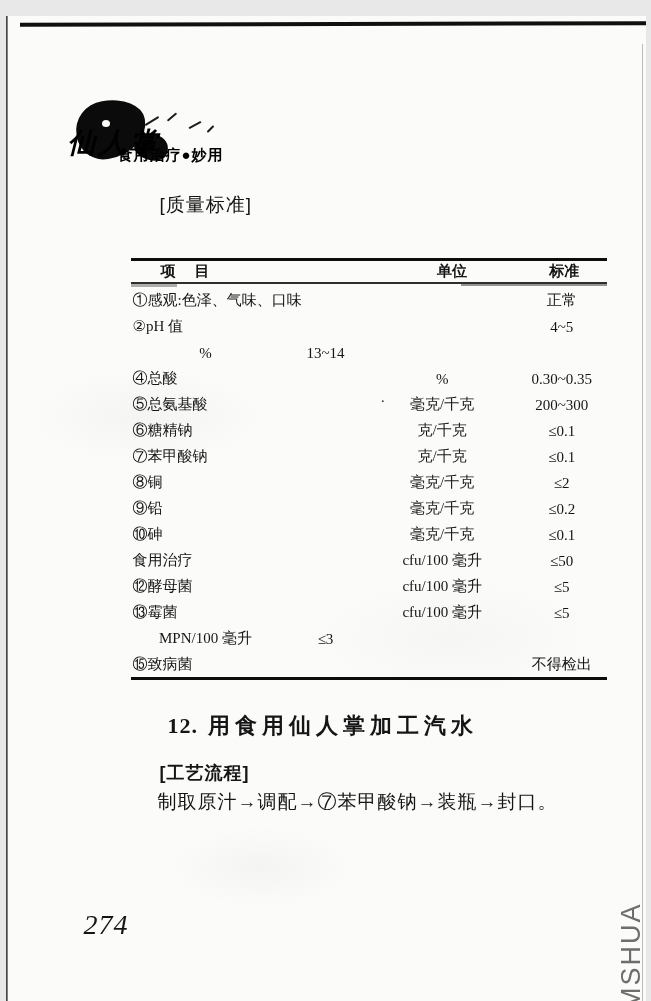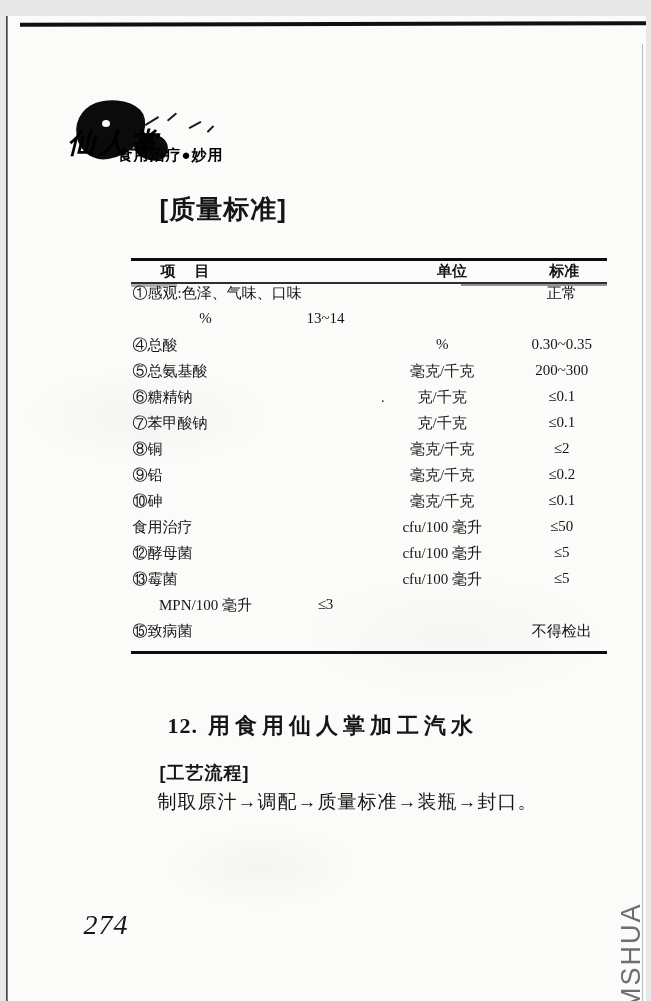--- a/index.html
+++ b/index.html
@@ -27,30 +27,30 @@
   .ink-blob2{position:absolute;left:78px;top:40px;width:34px;height:26px;background:#0b0b0b;border-radius:55% 45% 50% 60% / 50% 55% 45% 50%;transform:rotate(14deg);}
   .ink-dot{position:absolute;left:46px;top:26px;width:8px;height:7px;background:#fbfbf9;border-radius:50%;}
   .logo-title{position:absolute;left:12px;top:30px;font-size:28px;font-weight:bold;font-style:italic;letter-spacing:3px;color:#000;}
   .logo-subtitle{position:absolute;left:62px;top:52px;font-size:15px;font-weight:bold;letter-spacing:1px;color:#000;font-family:"Liberation Sans",sans-serif;}
   .scratch{position:absolute;height:2px;background:#1c1c1c;border-radius:1px;}
   .s1{left:88px;top:26px;width:16px;transform:rotate(-32deg);}
   .s2{left:110px;top:22px;width:12px;transform:rotate(-40deg);}
   .s3{left:132px;top:30px;width:14px;transform:rotate(-28deg);}
   .s4{left:150px;top:34px;width:9px;transform:rotate(-45deg);}
 
-  .h-quality{position:absolute;left:154px;top:176px;font-size:26px;font-weight:bold;letter-spacing:1px;font-family:"Liberation Sans",sans-serif;}
+  .h-quality{position:absolute;left:154px;top:176px;font-size:19px;font-weight:normal;letter-spacing:1px;font-family:"Liberation Sans",sans-serif;}
 
   
   .qtable{position:absolute;left:125px;top:242px;width:476px;font-size:15px;}
   .t-toprule{height:3px;background:#0d0d0d;}
   .t-header{display:flex;height:21px;align-items:center;font-weight:bold;justify-content:center;}
   .t-midrule{height:2px;background:#2e2e2e;position:relative;}
   .t-midrule .smudge{position:absolute;left:330px;right:0;top:2px;height:2px;background:rgba(20,20,20,0.45);}
   .t-midrule .smudge-l{position:absolute;left:0;top:2px;width:46px;height:3px;background:rgba(30,30,30,0.35);}
-  .t-row{display:flex;height:26px;align-items:flex-start;}
+  .t-row{display:flex;height:26px;align-items:flex-end;}
   .c-item{width:236px;padding-left:2px;white-space:nowrap;}
   .t-header .c-item{padding-left:30px;letter-spacing:2px;}
   .c-unit{width:150px;text-align:center;white-space:nowrap;}
   .c-std{width:90px;text-align:center;white-space:nowrap;}
   .t-bottomrule{height:3px;background:#0d0d0d;margin-top:3px;}
   .speck{position:absolute;left:250px;top:136px;font-size:14px;color:#222;}
 
   .h-recipe{position:absolute;left:162px;top:695px;font-size:22px;font-weight:bold;letter-spacing:5px;white-space:nowrap;}
   .h-recipe .num{letter-spacing:1px;margin-right:10px;font-family:"Liberation Serif",serif;}
   .h-process{position:absolute;left:154px;top:745px;font-size:18px;font-weight:bold;letter-spacing:1px;font-family:"Liberation Sans",sans-serif;}
@@ -95,20 +95,25 @@
     </div>
     <div class="t-midrule">
         <span class="smudge"></span>
         <span class="smudge-l"></span>
       </div>
 
     <div class="t-row">
       <span class="c-item">①感观:色泽、气味、口味</span>
       <span class="c-unit"></span>
       <span class="c-std">正常</span>
+    </div>
+    <div class="t-row">
+      <span class="c-item">②pH 值</span>
+      <span class="c-unit"></span>
+      <span class="c-std">4~5</span>
     </div>
     <div class="t-row">
       <span class="c-unit">%</span>
       <span class="c-std">13~14</span>
     </div>
     <div class="t-row">
       <span class="c-item">④总酸</span>
       <span class="c-unit">%</span>
       <span class="c-std">0.30~0.35</span>
     </div>
@@ -169,18 +174,18 @@
 
     <div class="t-bottomrule"></div>
     <span class="speck">·</span>
   </div>
 
   <div class="h-recipe">
     <span class="num">12.</span><span>用食用仙人掌加工汽水</span>
   </div>
 
   <div class="h-process">[工艺流程]</div>
-  <div class="flow">制取原汁→调配→质量标准→装瓶→封口。</div>
+  <div class="flow">制取原汁→调配→⑦苯甲酸钠→装瓶→封口。</div>
 
   <div class="page-number">274</div>
   <div class="watermark">MSHUA</div>
 
 </div>
 
 </body></html>

